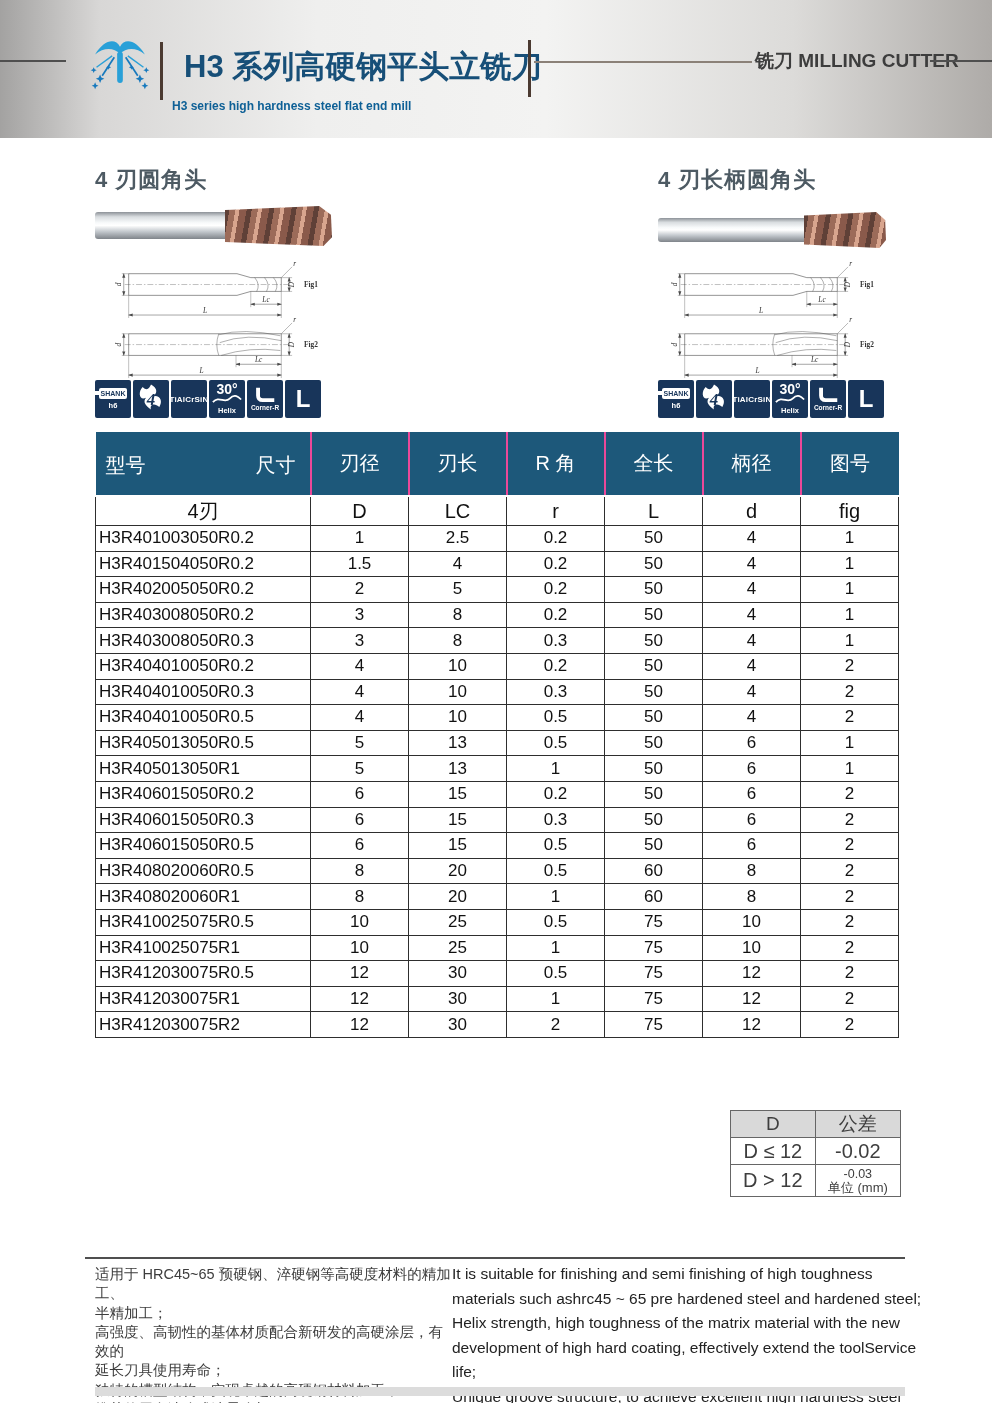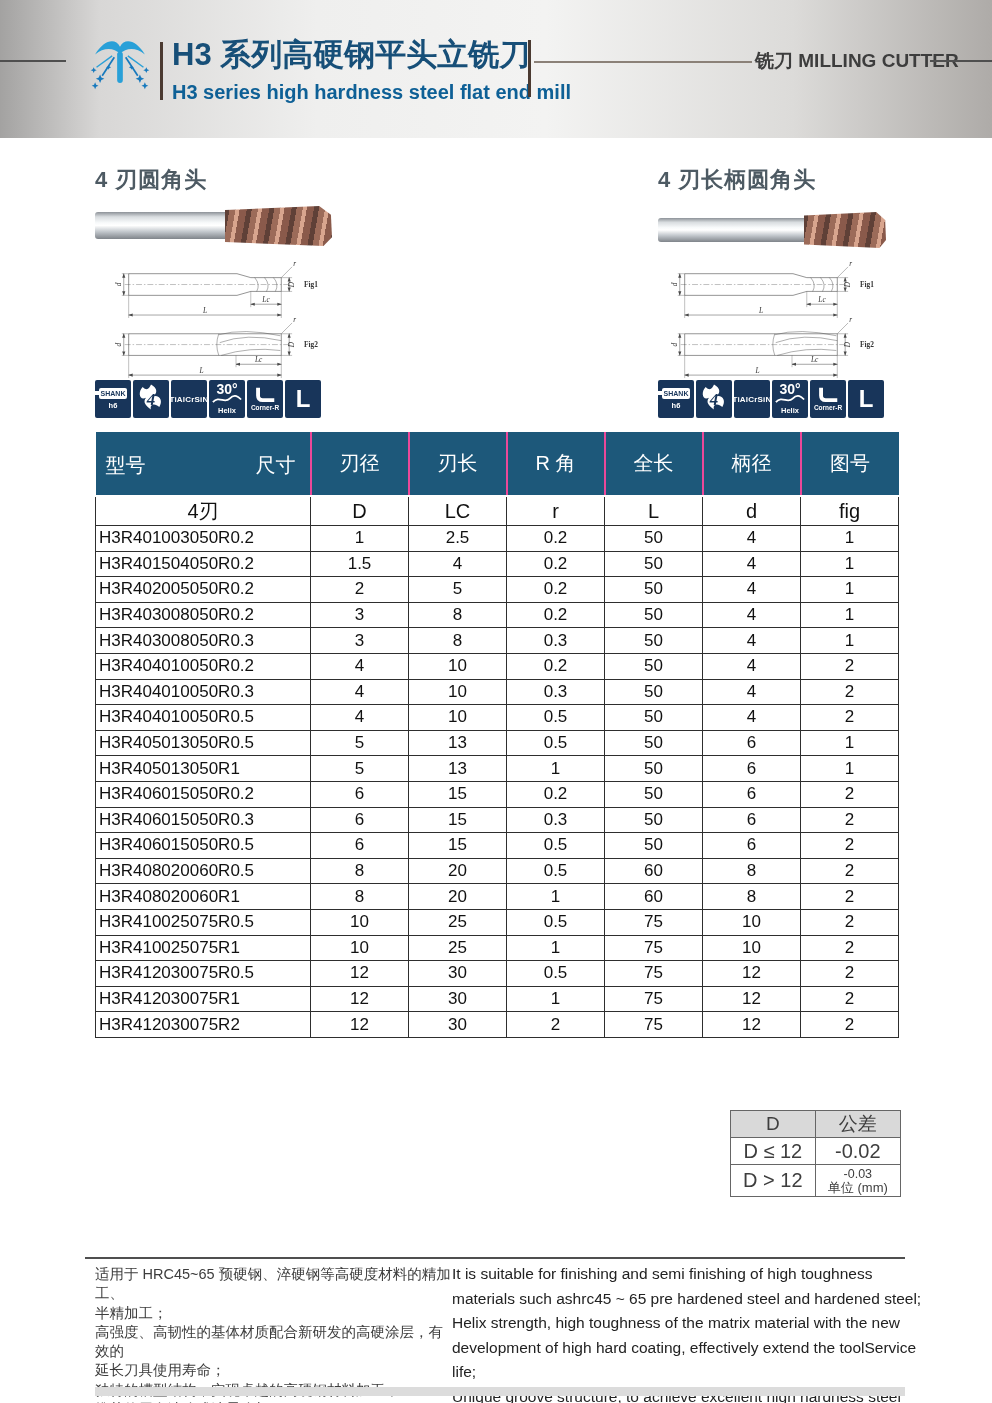--- a/index.html
+++ b/index.html
@@ -19,22 +19,22 @@
     background:linear-gradient(90deg,#a3a2a1 0%,#d8d7d6 10%,#efefee 32%,#f3f3f2 55%,#dcdbd9 80%,#aeaba8 100%);}
   .edge-line{position:absolute;height:2px;background:#4f4f4f;top:60px;}
   .edge-line.left{left:0;width:66px;}
   .edge-line.right{left:930px;width:62px;}
   .mid-line{position:absolute;top:61px;left:534px;width:218px;height:2px;background:#8b8178;}
   .logo{position:absolute;left:88px;top:36px;width:64px;height:74px;}
   .vbar{position:absolute;width:3px;background:#4b3a31;}
   .vbar1{left:160px;top:42px;height:58px;}
   .vbar2{left:528px;top:40px;height:57px;}
   .title-block{position:absolute;left:172px;top:36px;width:352px;}
-  .title-cn{margin:0;font-size:31px;line-height:37px;font-weight:bold;color:var(--c-title);letter-spacing:0px;white-space:nowrap;}
-  .title-en{margin:10px 0 0 0;font-size:20px;line-height:18px;font-weight:bold;color:var(--c-sub);white-space:nowrap;}
+  .title-cn{margin:12px;font-size:31px;line-height:37px;font-weight:bold;color:var(--c-title);letter-spacing:0px;white-space:nowrap;}
+  .title-en{margin:10px 0 0 0;font-size:12px;line-height:18px;font-weight:bold;color:var(--c-sub);white-space:nowrap;}
   .right-label{position:absolute;left:755px;top:48px;font-size:19px;font-weight:bold;color:#3d3d3d;white-space:nowrap;}
 
   
   .section-title{position:absolute;font-size:22px;font-weight:bold;color:#4d5a63;letter-spacing:1px;white-space:nowrap;}
   .section-title.left{left:95px;top:165px;}
   .section-title.right{left:658px;top:165px;}
 
   
   .photo{position:absolute;}
   .photo .shank{position:absolute;left:0;top:9px;height:27px;border-radius:3px 0 0 3px;

